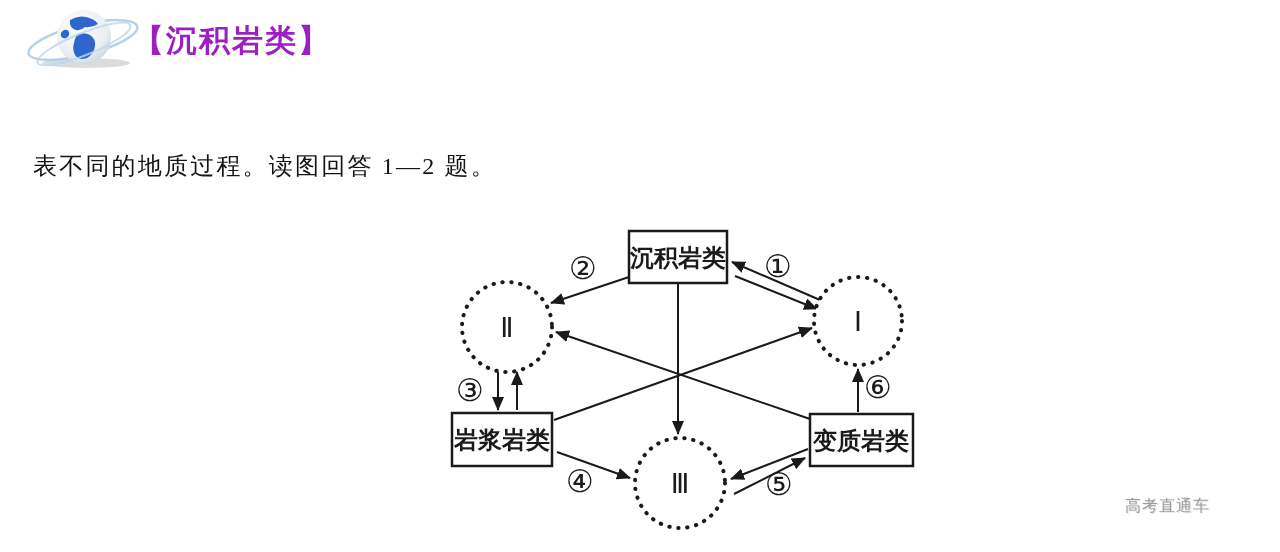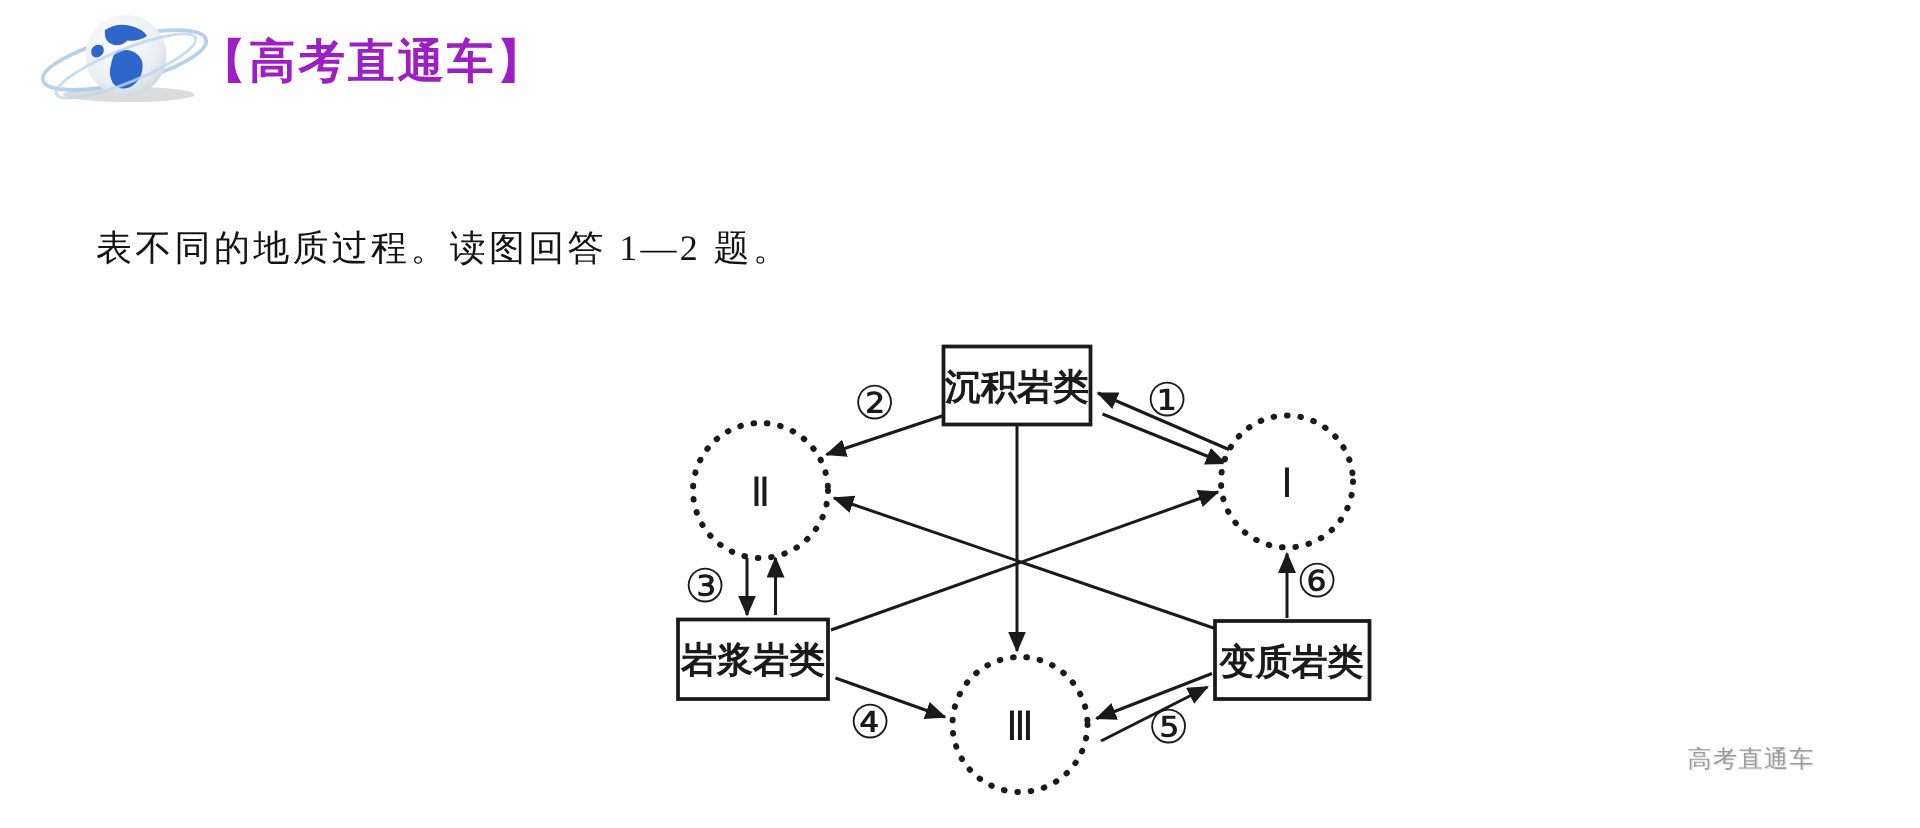--- a/index.html
+++ b/index.html
@@ -19,21 +19,21 @@
     white-space:nowrap;
   }
   .globe{position:absolute;left:26px;top:4px;width:118px;height:66px;}
   .para-line{
     position:absolute;
     font-size:24px;letter-spacing:2.2px;line-height:1;
     white-space:nowrap;color:#141414;
     font-family:"Liberation Serif","DejaVu Serif",serif;
   }
   .para-line.l1{left:88px;top:99px;}
-  .para-line.l2{left:33px;top:154px;margin-left:31px;}
+  .para-line.l2{left:33px;top:154px;}
   .diagram{position:absolute;left:0;top:0;width:1280px;height:552px;}
   .diagram line{stroke:#1a1a1a;stroke-width:2;}
   .diagram rect.node{fill:#ffffff;stroke:#1a1a1a;stroke-width:2.5;}
   .diagram circle.env{
     fill:#ffffff;stroke:#1a1a1a;stroke-width:4;
     stroke-dasharray:0.4 8.6;stroke-linecap:round;
   }
   .diagram text{fill:#1a1a1a;}
   .box-label{
     font-size:24px;font-weight:bold;
@@ -73,21 +73,21 @@
     </defs>
     <ellipse cx="60" cy="59" rx="44" ry="5" fill="#b9bdc0" opacity="0.55"></ellipse>
     <ellipse cx="57" cy="36" rx="56" ry="15" fill="none" stroke="#a8c9e8" stroke-width="2.5" opacity="0.85" transform="rotate(-14 57 36)"></ellipse>
     <circle cx="58" cy="33" r="27" fill="url(#sph)"></circle>
     <path d="M44 16 q8 -5 16 -3 q9 2 12 7 q-6 4 -13 3 q-4 4 -9 3 q-7 -2 -6 -10 z" fill="#2f66cc"></path>
     <path d="M52 30 q7 -2 12 1 q6 4 5 11 q-1 8 -8 12 q-8 3 -12 -3 q-3 -6 -1 -12 q1 -6 4 -9 z" fill="#2f66cc"></path>
     <path d="M38 26 q4 -1 5 2 q1 4 -3 6 q-4 1 -5 -2 q-1 -4 3 -6 z" fill="#2f66cc"></path>
     <ellipse cx="58" cy="40" rx="50" ry="11" fill="none" stroke="#bcd6ee" stroke-width="2" opacity="0.8" transform="rotate(-22 58 40)"></ellipse>
   </svg>
 
-  <div class="header-title">【高考直通车】</div>
+  <div class="header-title">【沉积岩类】</div>
 
   <div class="para-line l2">表不同的地质过程。读图回答 1—2 题。</div>
 
   <svg class="diagram" viewBox="0 0 1280 552">
     <defs>
       <marker id="arr" markerUnits="userSpaceOnUse" markerWidth="15" markerHeight="13" refX="13" refY="6" orient="auto">
         <path d="M0,0 L14,6 L0,12 z" fill="#1a1a1a"></path>
       </marker>
     </defs>
 

